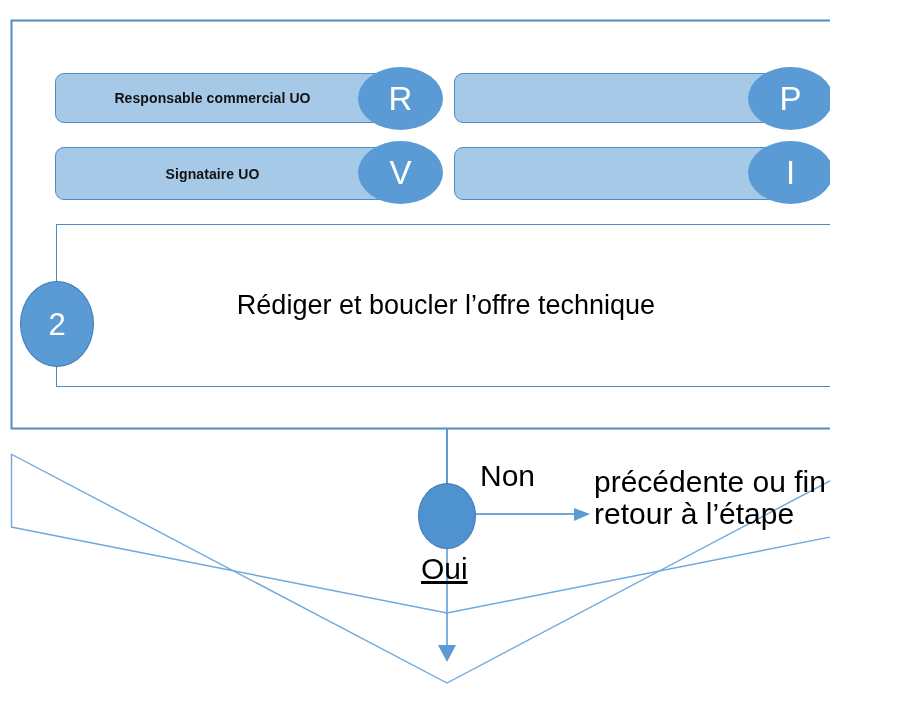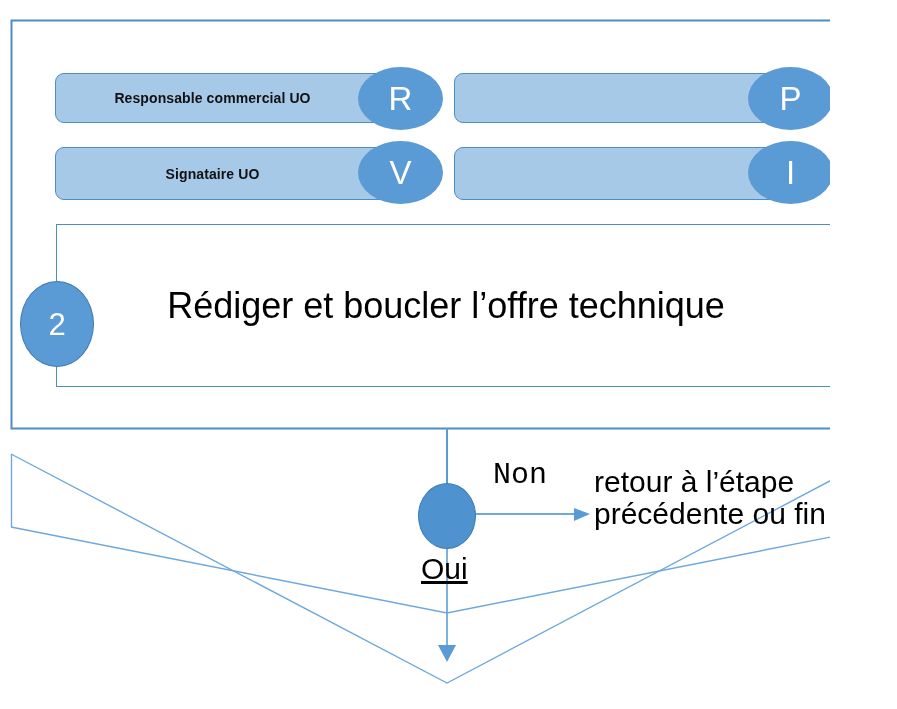--- a/index.html
+++ b/index.html
@@ -79,21 +79,21 @@
   }
   #activity-text {
     position: absolute;
     left: 56px;
     top: 224px;
     width: 780px;
     height: 163px;
     display: flex;
     align-items: center;
     justify-content: center;
-    font-size: 36px;
+    font-size: 27px;
     color: #000000;
     white-space: nowrap;
   }
 
   
   #step-circle {
     position: absolute;
     left: 20px;
     top: 281px;
     width: 74px;
@@ -125,21 +125,21 @@
     box-sizing: border-box;
   }
   .flow-label {
     position: absolute;
     font-size: 30px;
     color: #000000;
     white-space: nowrap;
     line-height: 1.06;
   }
   #label-valide { left: 335px; top: 495px; }
-  #label-non    { left: 493px; top: 460px; font-family: Liberation Mono, monospace; }
+  #label-non    { left: 480px; top: 460px; }
   #label-oui    { left: 421px; top: 553px; text-decoration: underline; }
   #label-return {
     left: 594px;
     top: 466px;
     text-align: left;
   }
 </style>
 </head>
 <body>
 
@@ -196,17 +196,17 @@
 
   <div id="step-circle">
     <span>2</span>
   </div>
 
   <div id="decision-circle"></div>
   <div class="flow-label" id="label-non">Non</div>
   <div class="flow-label" id="label-oui">Oui</div>
 
   <div class="flow-label" id="label-return">
+    <div>précédente ou fin</div>
     <div>retour à l’étape</div>
-    <div>précédente ou fin</div>
   </div>
 
 </div>
 
 </body></html>

